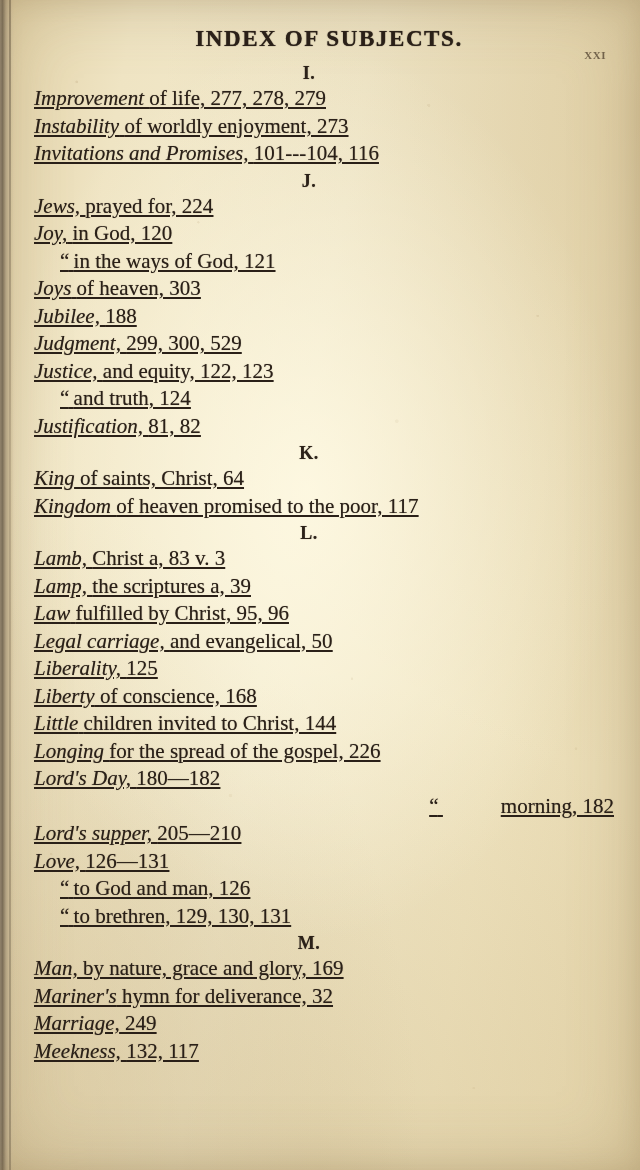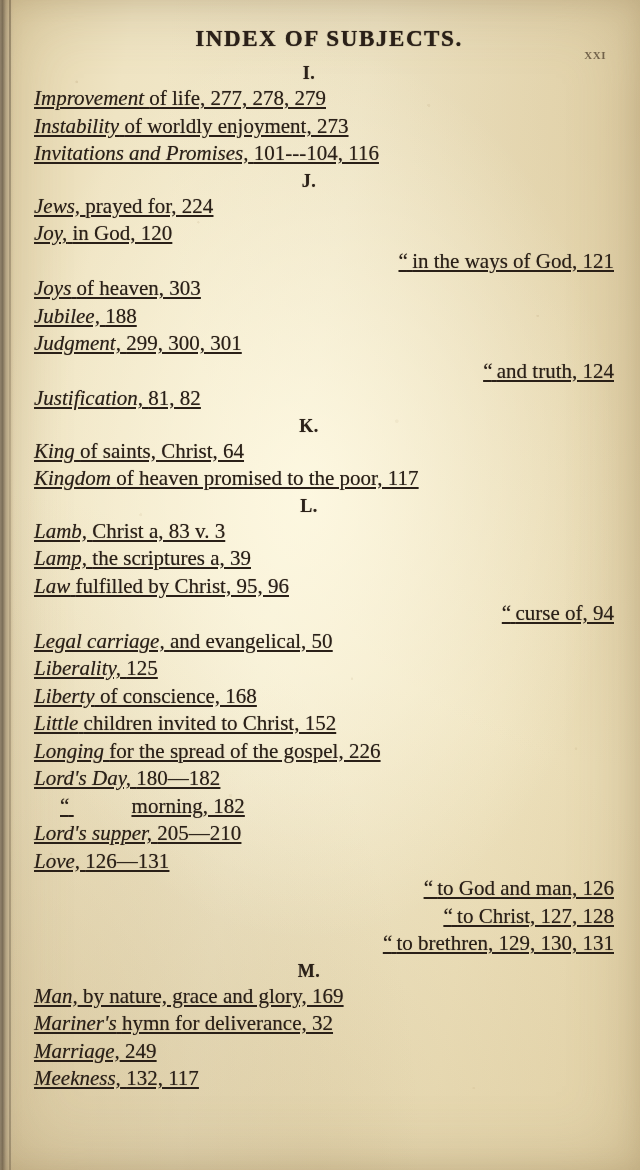--- a/index.html
+++ b/index.html
@@ -119,24 +119,24 @@
     color: #2a2018;
     white-space: nowrap;
     text-shadow: 0 0 0.85px rgba(45,34,24,0.55);
     text-decoration: underline;
   }
   .entry .hw {            
     font-style: italic;
   }
   .entry.sub {
     padding-left: 26px;
-    text-align: right;
   }
   .entry.sub-deep {
     padding-left: 26px;
+    text-align: right;
   }
   .ditto {
     font-style: normal;
     letter-spacing: -1px;
   }
   .gap-wide { display: inline-block; width: 58px; }
 </style>
 </head>
 <body>
 
@@ -156,42 +156,41 @@
         <div class="letter-head">I.</div>
         <div class="entry"><span class="hw">Improvement</span> <span>of life, 277, 278, 279</span></div>
         <div class="entry"><span class="hw">Instability</span> <span>of worldly enjoyment, 273</span></div>
         <div class="entry"><span class="hw">Invitations and Promises,</span> <span>101---104, 116</span></div>
         <div class="letter-head">J.</div>
         <div class="entry"><span class="hw">Jews,</span> <span>prayed for, 224</span></div>
         <div class="entry"><span class="hw">Joy,</span> <span>in God, 120</span></div>
         <div class="entry sub"><span class="ditto">“</span> <span>in the ways of God, 121</span></div>
         <div class="entry"><span class="hw">Joys</span> <span>of heaven, 303</span></div>
         <div class="entry"><span class="hw">Jubilee,</span> <span>188</span></div>
-        <div class="entry"><span class="hw">Judgment,</span> <span>299, 300, 301</span></div>
+        <div class="entry"><span class="hw">Judgment,</span> <span>299, 300, 529</span></div>
+        <div class="entry"><span class="hw">Justice,</span> <span>and equity, 122, 123</span></div>
         <div class="entry sub"><span class="ditto">“</span> <span>and truth, 124</span></div>
         <div class="entry"><span class="hw">Justification,</span> <span>81, 82</span></div>
         <div class="letter-head">K.</div>
         <div class="entry"><span class="hw">King</span> <span>of saints, Christ, 64</span></div>
         <div class="entry"><span class="hw">Kingdom</span> <span>of heaven promised to the poor, 117</span></div>
         <div class="letter-head">L.</div>
         <div class="entry"><span class="hw">Lamb,</span> <span>Christ a, 83 v. 3</span></div>
         <div class="entry"><span class="hw">Lamp,</span> <span>the scriptures a, 39</span></div>
         <div class="entry"><span class="hw">Law</span> <span>fulfilled by Christ, 95, 96</span></div>
-        <div class="entry sub"><span class="ditto">“</span> <span>curse of, 94</span></div>
         <div class="entry"><span class="hw">Legal carriage,</span> <span>and evangelical, 50</span></div>
         <div class="entry"><span class="hw">Liberality,</span> <span>125</span></div>
         <div class="entry"><span class="hw">Liberty</span> <span>of conscience, 168</span></div>
-        <div class="entry"><span class="hw">Little</span> <span>children invited to Christ, 152</span></div>
+        <div class="entry"><span class="hw">Little</span> <span>children invited to Christ, 144</span></div>
         <div class="entry"><span class="hw">Longing</span> <span>for the spread of the gospel, 226</span></div>
         <div class="entry"><span class="hw">Lord's Day,</span> <span>180—182</span></div>
         <div class="entry sub-deep"><span class="ditto">“</span> <span class="gap-wide"></span><span>morning, 182</span></div>
         <div class="entry"><span class="hw">Lord's supper,</span> <span>205—210</span></div>
         <div class="entry"><span class="hw">Love,</span> <span>126—131</span></div>
         <div class="entry sub"><span class="ditto">“</span> <span>to God and man, 126</span></div>
-        <div class="entry sub"><span class="ditto">“</span> <span>to Christ, 127, 128</span></div>
         <div class="entry sub"><span class="ditto">“</span> <span>to brethren, 129, 130, 131</span></div>
         <div class="letter-head">M.</div>
         <div class="entry"><span class="hw">Man,</span> <span>by nature, grace and glory, 169</span></div>
         <div class="entry"><span class="hw">Mariner's</span> <span>hymn for deliverance, 32</span></div>
         <div class="entry"><span class="hw">Marriage,</span> <span>249</span></div>
         <div class="entry"><span class="hw">Meekness,</span> <span>132, 117</span></div>
       </div>
 
   </div>
 

